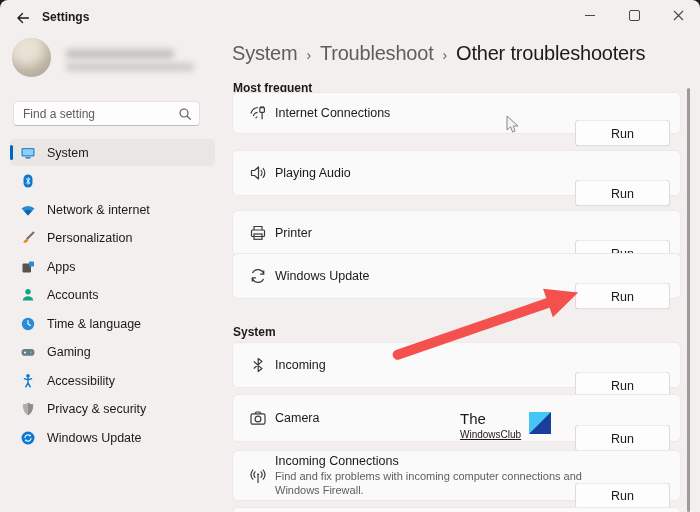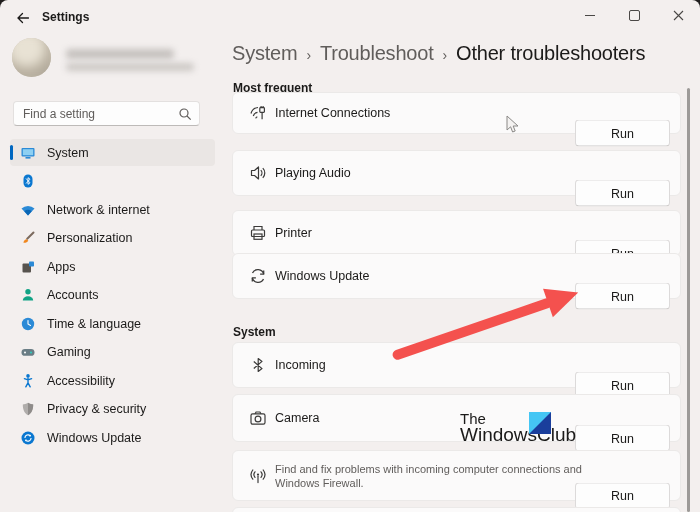--- a/index.html
+++ b/index.html
@@ -47,21 +47,21 @@
   .row-text{margin-left:8px;display:flex;flex-direction:column;max-width:320px;}
   .row-desc{font-size:11px;color:#605d5b;line-height:1.25;margin-top:2px;}
   .run-btn{position:absolute;right:10px;top:50%;transform:translateY(-50%);width:95px;height:27px;
      background:#fdfdfd;border:1px solid #dcdada;border-bottom-color:#c9c7c6;border-radius:4px;
      font-size:12.5px;color:#1b1a19;display:flex;align-items:center;justify-content:center;cursor:pointer;
      font-family:"Liberation Sans",sans-serif;margin-top:20px;}
   
   .scrollbar{position:absolute;left:687px;top:88px;width:3px;height:424px;background:#9d9a98;border-radius:2px;}
   .watermark{position:absolute;left:460px;top:379px;width:94px;pointer-events:none;margin-top:32px;}
   .wm-line1{font-size:15px;line-height:16px;}
-  .wm-line2{font-size:19px;line-height:16px;}
+  .wm-line2{font-size:10px;line-height:16px;text-decoration:underline;}
   .wm-square{position:absolute;right:3px;top:1px;width:22px;height:22px;
      background:linear-gradient(to bottom right,#45C6F4 0 49%,#1A3E9C 51% 100%);}
   .red-arrow{position:absolute;left:391px;top:342px;width:200px;height:30px;
      transform:rotate(-19deg);transform-origin:left center;pointer-events:none;}
   .red-arrow .shaft{position:absolute;left:2px;top:10px;width:168px;height:10px;background:#F4514E;border-radius:5px;}
   .red-arrow .head{position:absolute;left:166px;top:0;width:0;height:0;
      border-top:15px solid transparent;border-bottom:15px solid transparent;border-left:32px solid #F4514E;}
   .cursor{position:absolute;left:506px;top:115px;pointer-events:none;}
 </style>
 </head>
@@ -311,20 +311,21 @@
 
     <div class="row" style="top:414px;height:51px">
       <span class="row-ic">
         <svg viewBox="0 0 18 18" width="18" height="18" fill="none" stroke="#3b3a39" stroke-width="1.2" stroke-linecap="round">
             <circle cx="9" cy="7.6" r="1.1" fill="#3b3a39" stroke="none"></circle>
             <path d="M9 9.2 V15.6"></path>
             <path d="M6 10.4 a4.4 4.4 0 0 1 0 -5.6 M12 4.8 a4.4 4.4 0 0 1 0 5.6 M3.8 12.2 a7.4 7.4 0 0 1 0 -9.2 M14.2 3 a7.4 7.4 0 0 1 0 9.2"></path>
           </svg>
       </span>
       <span class="row-text">
+        <span style="font-size:12.5px">Incoming Connections</span>
         <span class="row-desc">Find and fix problems with incoming computer connections and Windows Firewall.</span>
       </span>
       <button class="run-btn">Run</button>
     </div>
 
     <div class="row" style="top:471px;height:20px"></div>
   </div>
 
   <div class="scrollbar"></div>
 

